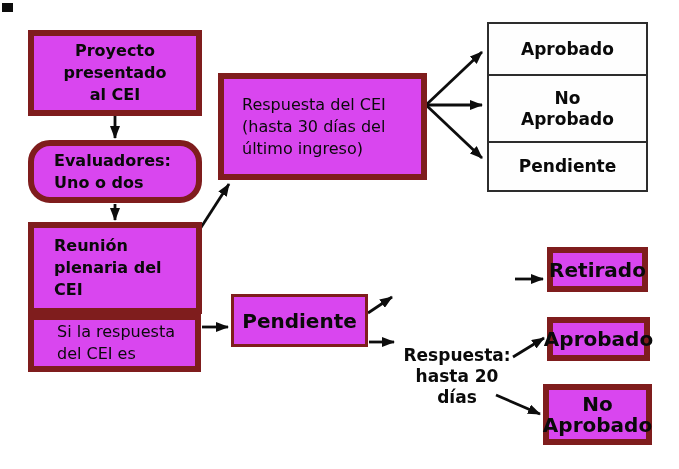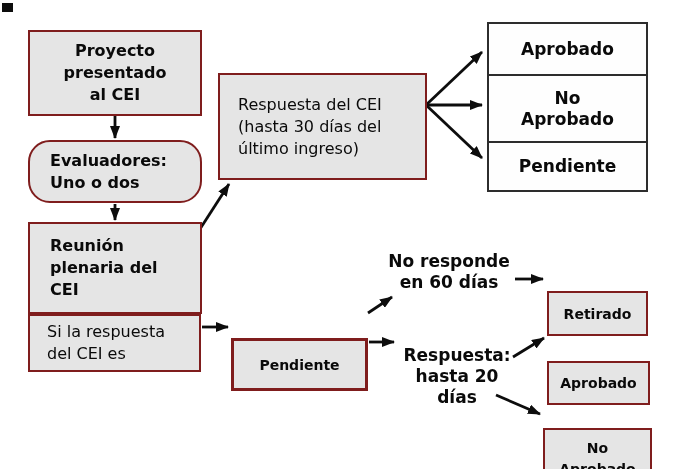--- a/index.html
+++ b/index.html
@@ -8,38 +8,38 @@
     width:679px;height:469px;
     background:#ffffff;
     font-family:"DejaVu Sans","Liberation Sans",sans-serif;
     color:#0a0a0a;
     overflow:hidden;
   }
   .arrows{position:absolute;left:0;top:0;z-index:1;}
   .box{
     position:absolute;
     box-sizing:border-box;
-    background:#e5e5e5;
-    border:2px solid #7f1d1d;
+    background:#d946ef;
+    border:6px solid #7f1d1d;
     display:flex;
     align-items:center;
     justify-content:center;
     text-align:center;
     white-space:pre-line;
     font-weight:bold;
     font-size:16px;
     line-height:22px;
     z-index:2;
   }
   .left{justify-content:flex-start;text-align:left;}
   .regular{font-weight:normal;}
   .pad20{padding-left:20px;}
-  .pad17{padding-left:17px;}
+  .pad17{padding-left:23px;}
   .pad18{padding-left:18px;}
-  .big{font-size:14px;margin-top:44px;}
+  .big{font-size:20px;}
   .thick{border-width:3px;}
   .outcome-col{
     position:absolute;
     box-sizing:border-box;
     background:#fefefe;
     border:2px solid #2d2d2d;
     display:flex;
     flex-direction:column;
     z-index:2;
   }
@@ -107,22 +107,20 @@
 
   <div class="outcome-col" style="left:487px;top:22px;width:161px;height:170px;">
     <div class="outcome-cell" style="flex:0 0 50px;">Aprobado</div>
     <div class="outcome-cell" style="flex:0 0 65px;">No
 Aprobado</div>
     <div class="outcome-cell" style="flex:1 1 auto;">Pendiente</div>
   </div>
 
   <div class="box big thick" style="left:231px;top:294px;width:137px;height:53px;">Pendiente</div>
 
-  <div class="flabel" style="left:378px;top:251px;width:142px;">No responde
-en 60 días</div>
 
   <div class="box big" style="left:547px;top:247px;width:101px;height:45px;">Retirado</div>
 
   <div class="flabel" style="left:392px;top:345px;width:130px;">Respuesta:
 hasta 20
 días</div>
 
   <div class="box big" style="left:547px;top:317px;width:103px;height:44px;">Aprobado</div>
 
   <div class="box big" style="left:543px;top:384px;width:109px;height:61px;line-height:21px;">No

